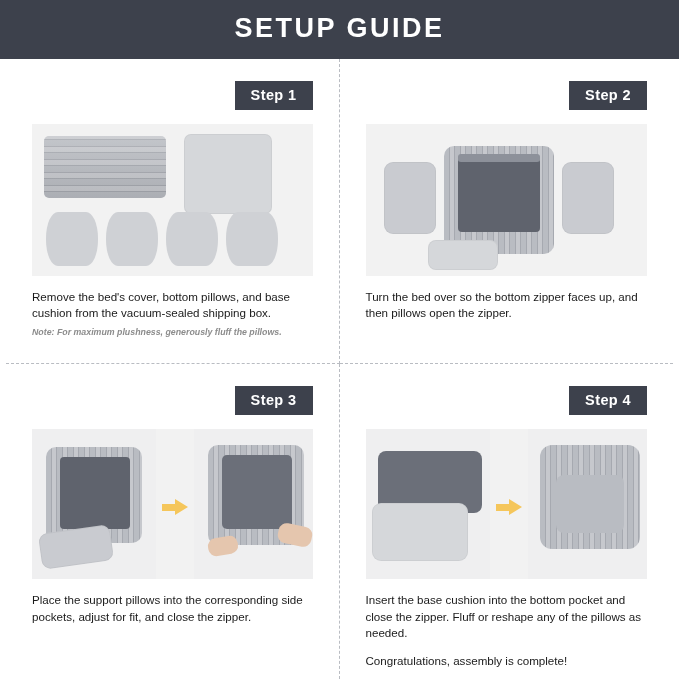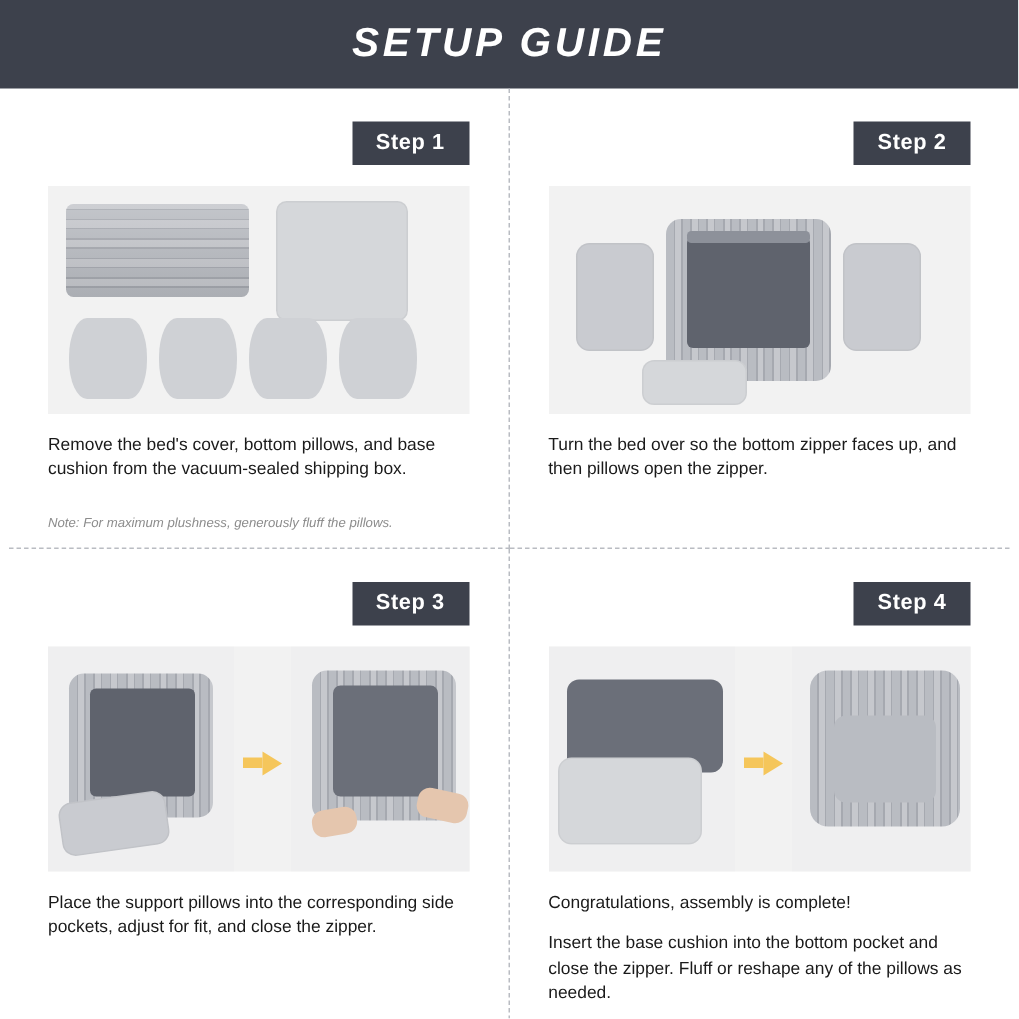--- a/index.html
+++ b/index.html
@@ -18,21 +18,20 @@
   }
 
   
   .header {
     height: 59px;
     background: #3d414c;
     display: flex;
     align-items: center;
     justify-content: center;
     margin: 0 0 0 0;
-    font-style: italic;
   }
   .header-title {
     color: #ffffff;
     font-size: 27px;
     font-weight: bold;
     letter-spacing: 2.5px;
     padding-bottom: 2px;
   }
 
   
@@ -76,21 +75,22 @@
   .caption {
     font-size: 11.6px;
     line-height: 1.42;
     color: #1a1a1a;
   }
   .note {
     font-size: 8.8px;
     line-height: 1.45;
     color: #8c8c8c;
     font-style: italic;
-    margin-top: 20px;
+    margin-top: 4px;
+    font-weight: bold;
   }
   .caption + .caption { margin-top: 11px; }
 
   
   .obj { position: absolute; }
   .pillow {
     background: #c9cbd0;
     border-radius: 7px;
     box-shadow: inset 0 0 0 1px rgba(0,0,0,0.04);
   }
@@ -231,18 +231,18 @@
         <div class="obj" style="left:130px; top:70px; width:26px; height:16px; display:flex; align-items:center;">
           <div class="arrow-bar" style="width:14px;"></div>
             <div class="arrow-y"></div>
         </div>
 
         <div class="obj" style="left:162px; top:0; width:124px; height:150px; background:#efeff0;"></div>
         <div class="obj ribbed" style="left:174px; top:16px; width:100px; height:104px; border-radius:12px;"></div>
         <div class="obj" style="left:190px; top:46px; width:68px; height:58px; background:#b9bcc2; border-radius:8px;"></div>
       </div>
 
+      <div class="caption">Insert the base cushion into the bottom pocket and close the zipper. Fluff or reshape any of the pillows as needed.</div>
       <div class="caption">Congratulations, assembly is complete!</div>
-      <div class="caption">Insert the base cushion into the bottom pocket and close the zipper. Fluff or reshape any of the pillows as needed.</div>
     </div>
 
   </div>
 </div>
 
 </body></html>

